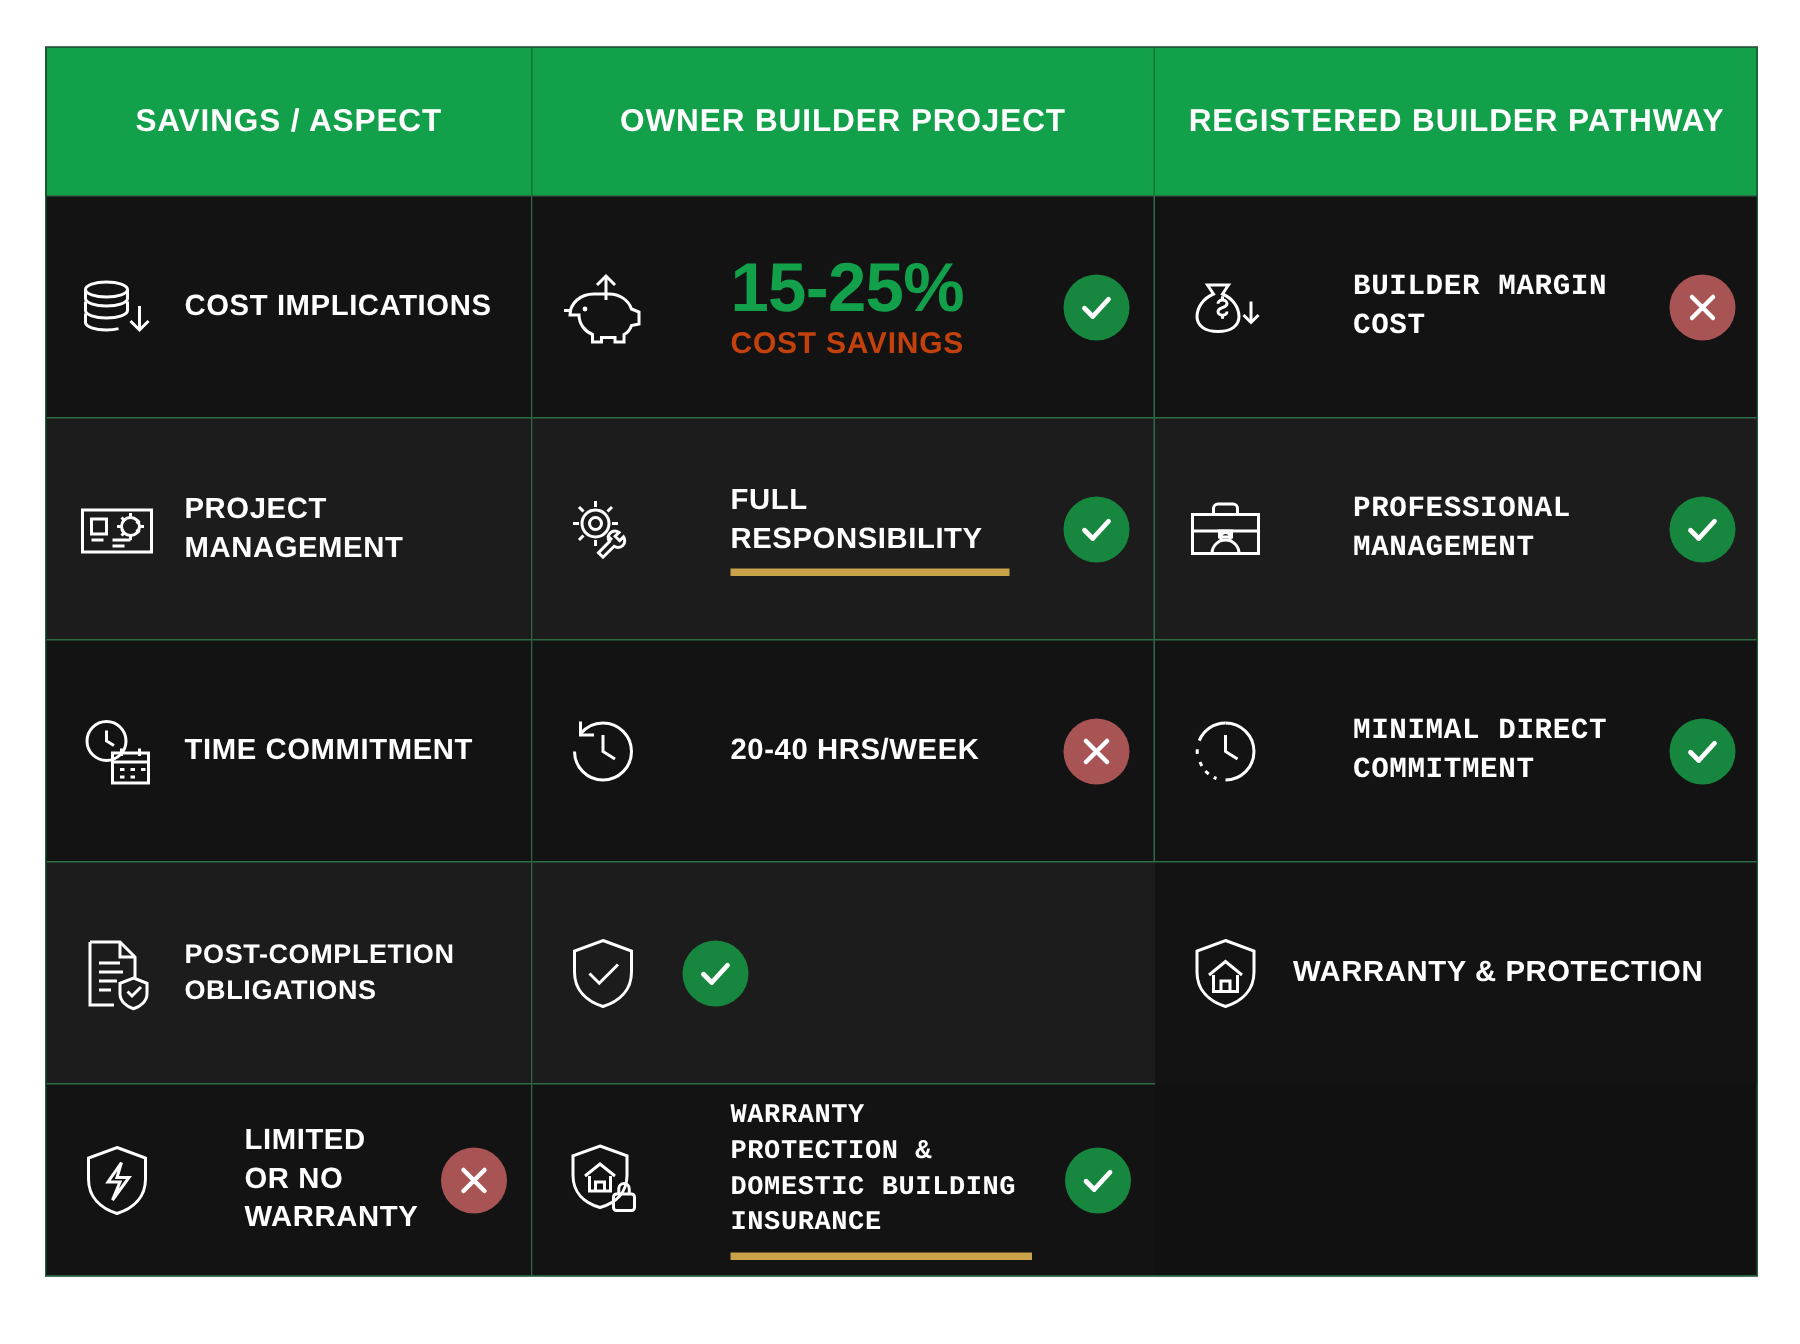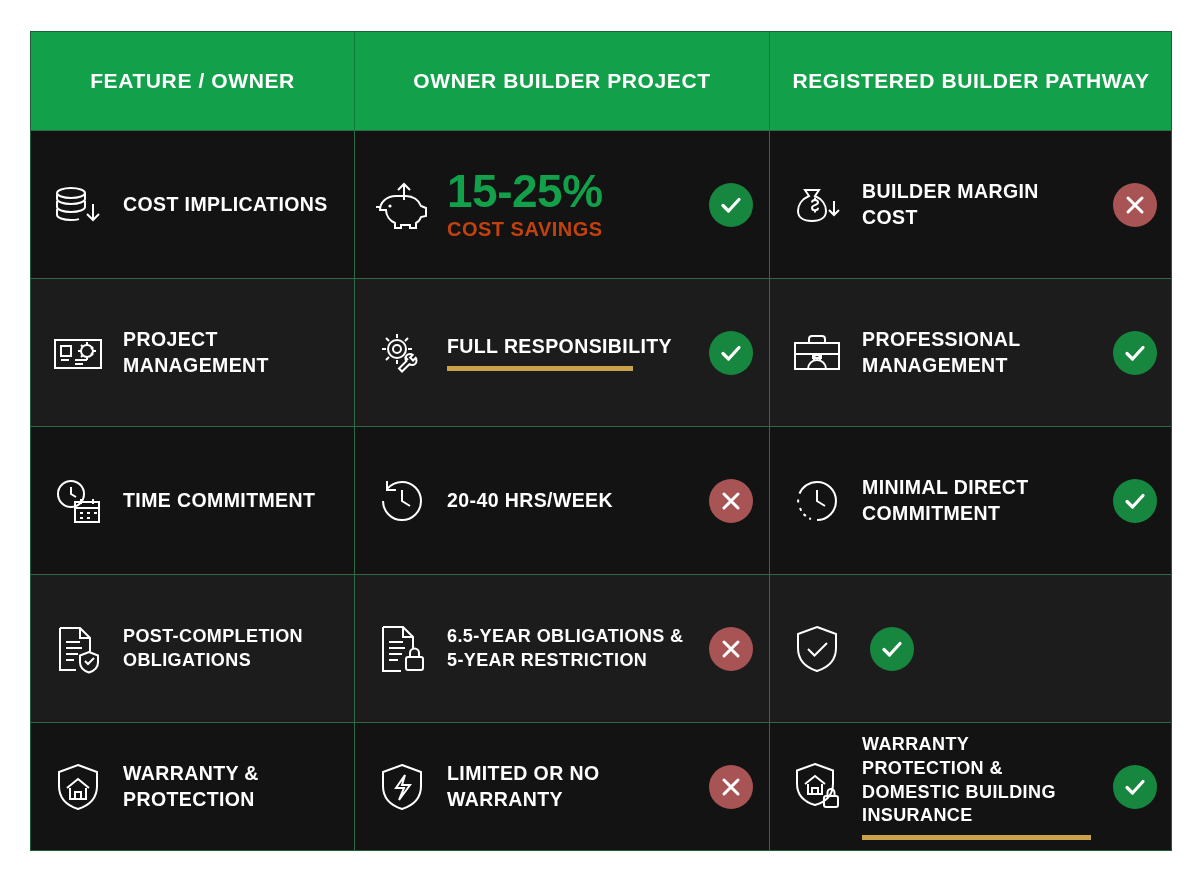--- a/index.html
+++ b/index.html
@@ -54,21 +54,21 @@
     border-right: 1px solid #2e6b45;
     display: flex;
     align-items: center;
     padding: 10px 16px;
     box-sizing: border-box;
     position: relative;
     color: #ffffff;
     gap: 14px;
   }
   .cell.alt { background: #1c1c1c; }
-  .cell.last-col { border-right: none; }
+  .cell.last-col { border-right: none; font-family: Liberation Mono, monospace; }
 
   .icon {
     flex: 0 0 auto;
     width: 62px;
     height: 62px;
     display: flex;
     align-items: center;
     justify-content: center;
   }
   .icon svg { display: block; }
@@ -82,20 +82,21 @@
     text-transform: uppercase;
   }
   .label.small { font-size: 18px; }
 
   .valwrap {
     flex: 1 1 auto;
     display: flex;
     flex-direction: column;
     justify-content: center;
     min-width: 0;
+    margin-left: 40px;
   }
   .big-pct {
     color: #13a04a;
     font-size: 46px;
     font-weight: bold;
     line-height: 1;
     letter-spacing: -0.5px;
   }
   .sub {
     font-size: 20px;
@@ -127,21 +128,21 @@
   .mark.yes { background: #17873f; }
   .mark.no  { background: #a85454; }
   .mark svg { display: block; }
 </style>
 </head>
 <body>
 
 <div class="page">
   <div class="table">
 
-    <div class="hdr">FEATURE / OWNER</div>
+    <div class="hdr">SAVINGS / ASPECT</div>
     <div class="hdr">OWNER BUILDER PROJECT</div>
     <div class="hdr">REGISTERED BUILDER PATHWAY</div>
 
     <div class="cell">
       <span class="icon">
         <svg width="58" height="58" viewBox="0 0 58 58" fill="none" stroke="#ffffff" stroke-width="2">
           <ellipse cx="22" cy="17" rx="14" ry="5"></ellipse>
           <path d="M8 17v6c0 2.8 6.3 5 14 5s14-2.2 14-5v-6"></path>
           <path d="M8 25v6c0 2.8 6.3 5 14 5s14-2.2 14-5v-6"></path>
           <path d="M8 33v6c0 2.8 6.3 5 14 5 3 0 5.8-.3 8-.9"></path>
@@ -299,40 +300,20 @@
           <path d="M11 8h20l10 10v14"></path>
           <path d="M11 8v42h16"></path>
           <path d="M31 8v10h10"></path>
           <path d="M17 22h14M17 28h16M17 34h12M17 40h8"></path>
           <path d="M40 32l9 3.5v7c0 5-4.3 8.5-9 10-4.7-1.5-9-5-9-10v-7z"></path>
           <path d="M36 41l3 3 6-6"></path>
         </svg>
       </span>
       <span class="label small">POST-COMPLETION OBLIGATIONS</span>
     </div>
-    <div class="cell alt">
-      <span class="icon">
-        <svg width="58" height="58" viewBox="0 0 58 58" fill="none" stroke="#ffffff" stroke-width="2">
-          <path d="M10 7h20l10 10v11"></path>
-          <path d="M10 7v44h18"></path>
-          <path d="M30 7v10h10"></path>
-          <path d="M16 22h14M16 28h16M16 34h13M16 40h9"></path>
-          <rect x="33" y="37" width="17" height="13" rx="2"></rect>
-          <path d="M37 37v-4a4.5 4.5 0 019 0v4"></path>
-        </svg>
-      </span>
-      <span class="valwrap">
-        <span class="label small">6.5-YEAR OBLIGATIONS &amp; 5-YEAR RESTRICTION</span>
-      </span>
-      <span class="mark no">
-        <svg width="24" height="24" viewBox="0 0 24 24" fill="none" stroke="#ffffff" stroke-width="3" stroke-linecap="round">
-            <path d="M5 5l14 14M19 5L5 19"></path>
-          </svg>
-      </span>
-    </div>
     <div class="cell alt last-col">
       <span class="icon">
         <svg width="58" height="58" viewBox="0 0 58 58" fill="none" stroke="#ffffff" stroke-width="2">
           <path d="M29 7l19 7v14c0 12-8 19.5-19 23-11-3.5-19-11-19-23V14z"></path>
           <path d="M20 29l6.5 6.5L39 23"></path>
         </svg>
       </span>
       <span class="mark yes">
         <svg width="26" height="26" viewBox="0 0 26 26" fill="none" stroke="#ffffff" stroke-width="3.2" stroke-linecap="round" stroke-linejoin="round">
             <path d="M5 13.5l5.5 5.5L21 7.5"></path>

